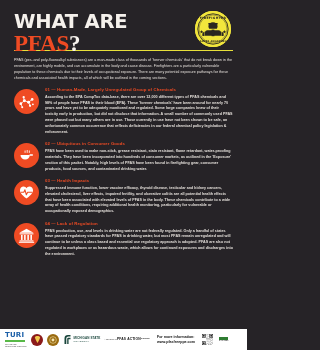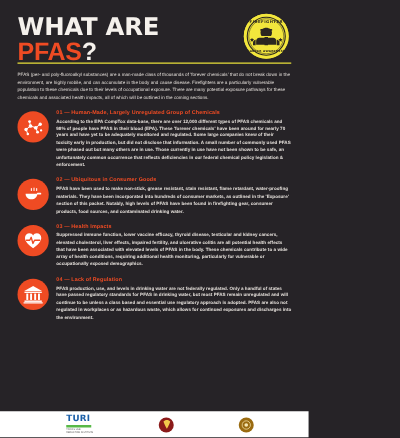--- a/index.html
+++ b/index.html
@@ -24,26 +24,26 @@
   .title-block { padding-top:1px; }
   .title-line1 {
     font-size:19.5px;
     font-weight:bold;
     letter-spacing:-0.2px;
     line-height:1.02;
     color:#f5f1ec;
     font-family:"DejaVu Sans", sans-serif;
   }
   .title-line2 {
-    font-size:20px;
+    font-size:23px;
     font-weight:bold;
     letter-spacing:-0.2px;
     line-height:1.02;
     color:#f5f1ec;
-    font-family:Liberation Sans, sans-serif;
+    font-family:Liberation Serif, serif;
   }
   .title-line2 .hl { color:#ef4b23; }
 
   .badge {
     width:36px; height:36px;
     border-radius:50%;
     background:#f2e63c;
     position:relative;
     flex:0 0 auto;
     margin-right:2px;
@@ -107,21 +107,21 @@
     position:absolute;
     left:0; bottom:0;
     width:247px;
     height:21px;
     background:#ffffff;
     display:flex;
     align-items:center;
     padding:0 5px;
     gap:4px;
   }
-  .f-logo { display:flex; align-items:center; flex:0 0 auto;margin-left:48px; }
+  .f-logo { display:flex; align-items:center; flex:0 0 auto; }
   .turi-logo { display:flex; flex-direction:column; align-items:flex-start; }
   .turi-word {
     font-size:7px; font-weight:bold; color:#1b5fa8;
     letter-spacing:0.2px; line-height:1;
     font-family:"DejaVu Sans", sans-serif;
   }
   .turi-bar { width:20px; height:2px; background:#58b947; margin-top:1px; }
   .turi-sub { font-size:1.9px; color:#555; line-height:1.1; margin-top:0.6px; width:22px; }
 
   .seal { width:12px; height:12px; border-radius:50%; display:flex; align-items:center; justify-content:center; }

